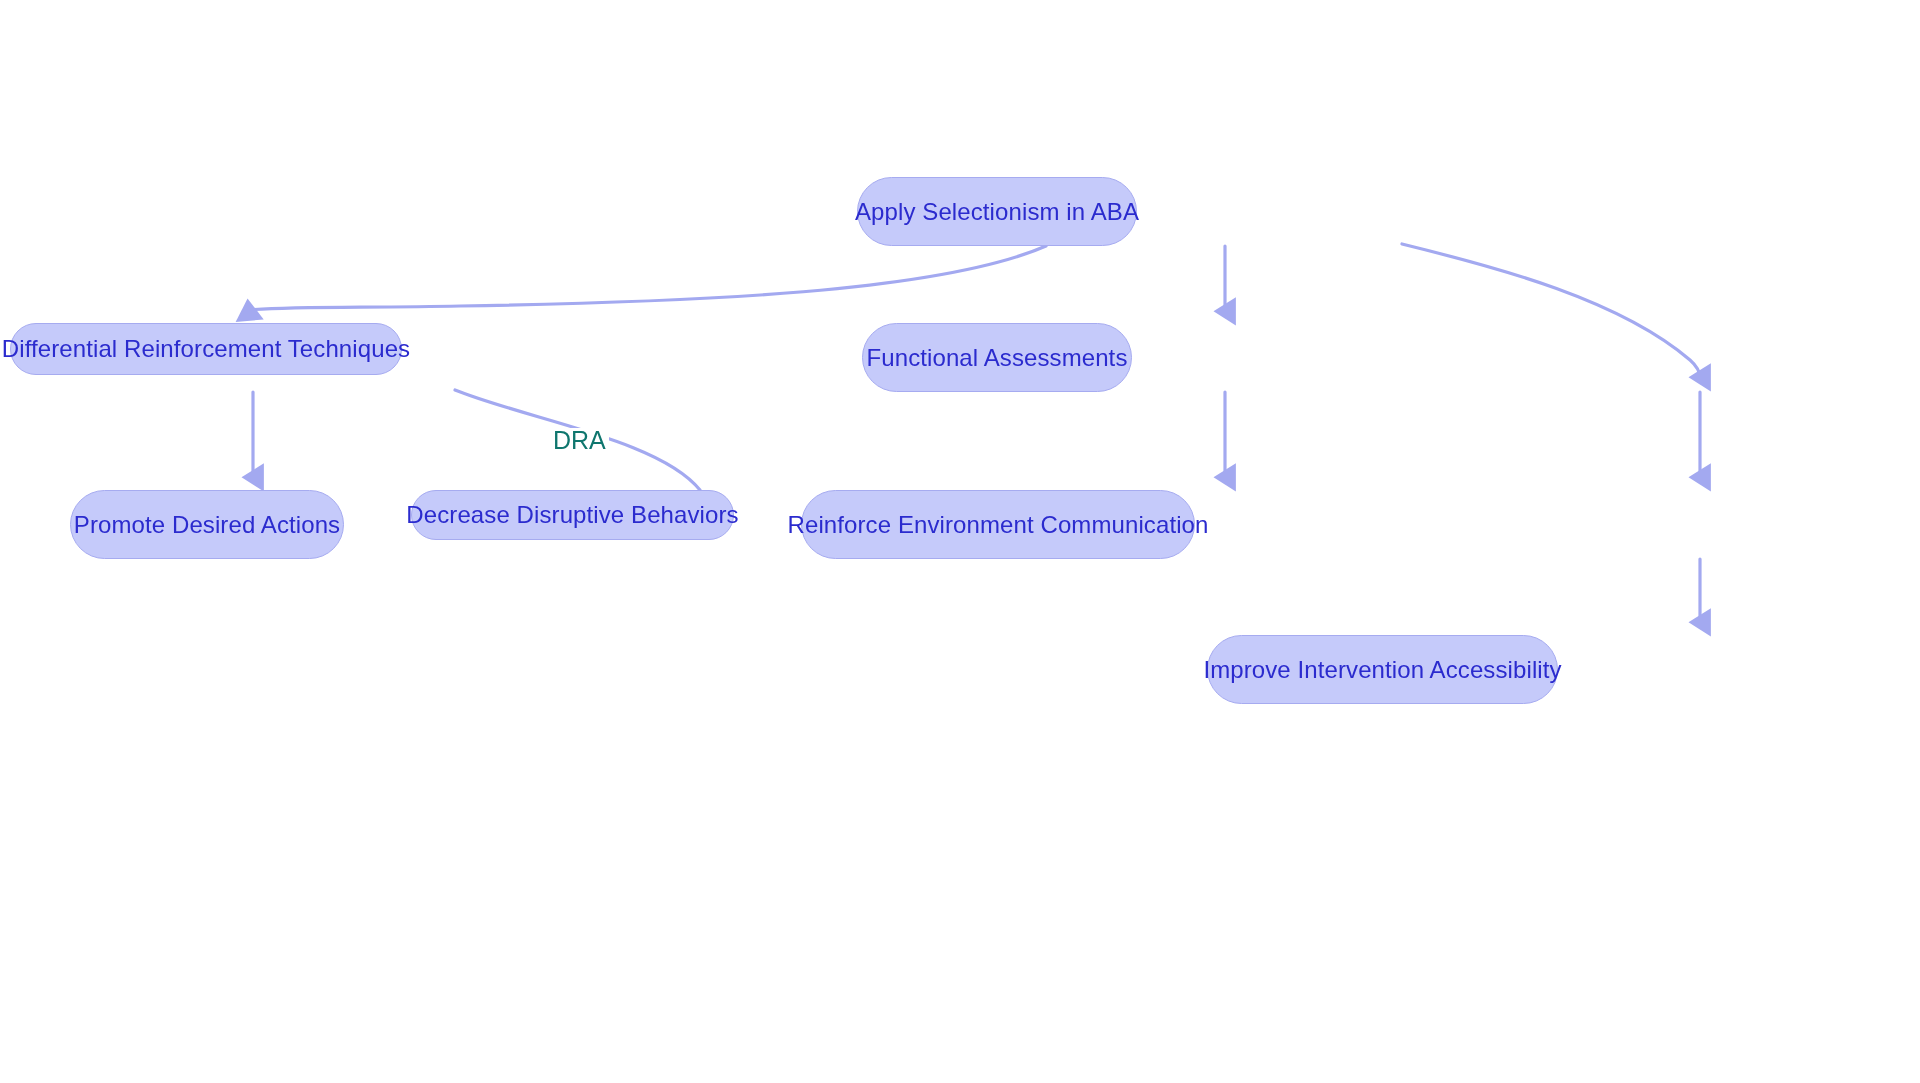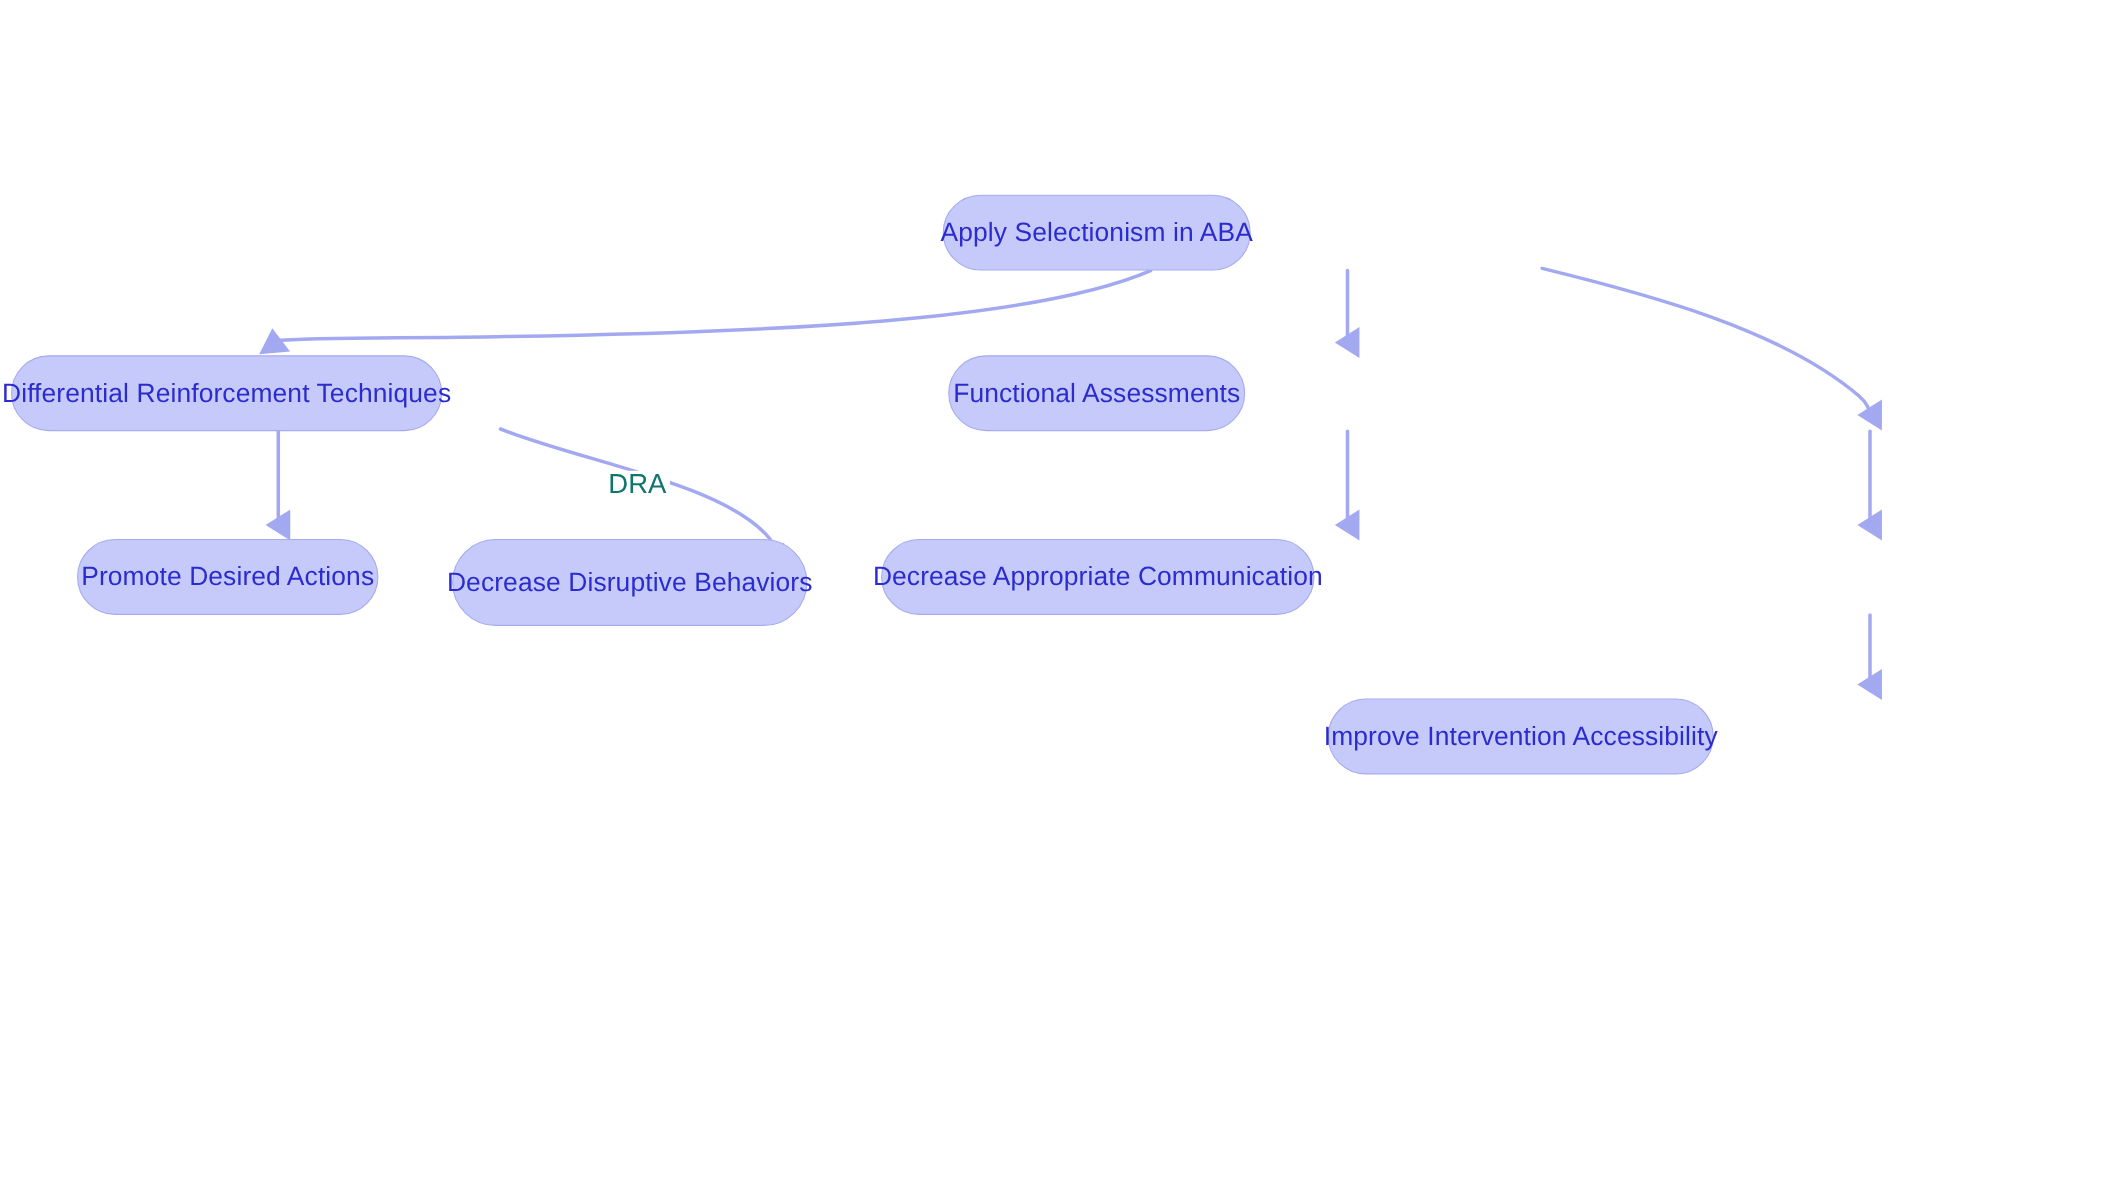--- a/index.html
+++ b/index.html
@@ -86,39 +86,39 @@
 
       <path d="M 1700 559 L 1700 623" marker-end="url(#arrowhead)"></path>
     </g>
   </svg>
 
   <div class="node" style="left:857px; top:177px; width:280px; height:69px;">
     <span>Apply Selectionism in ABA</span>
   </div>
 
 
-  <div class="node" style="left:10px; top:323px; width:392px; height:69px;">
+  <div class="node" style="left:10px; top:323px; width:392px; height:52px;">
     <span>Differential Reinforcement Techniques</span>
   </div>
 
   <div class="node" style="left:862px; top:323px; width:270px; height:69px;">
     <span>Functional Assessments</span>
   </div>
 
 
   <div class="node" style="left:70px; top:490px; width:274px; height:69px;">
     <span>Promote Desired Actions</span>
   </div>
 
-  <div class="node" style="left:411px; top:490px; width:323px; height:79px;">
+  <div class="node" style="left:411px; top:490px; width:323px; height:50px;">
     <span>Decrease Disruptive Behaviors</span>
   </div>
 
   <div class="node" style="left:801px; top:490px; width:394px; height:69px;">
-    <span>Decrease Appropriate Communication</span>
+    <span>Reinforce Environment Communication</span>
   </div>
 
 
   <div class="node" style="left:1207px; top:635px; width:351px; height:69px;">
     <span>Improve Intervention Accessibility</span>
   </div>
 
   <div class="edge-label" style="left:550px; top:428px;">DRA</div>
 
 </div>

